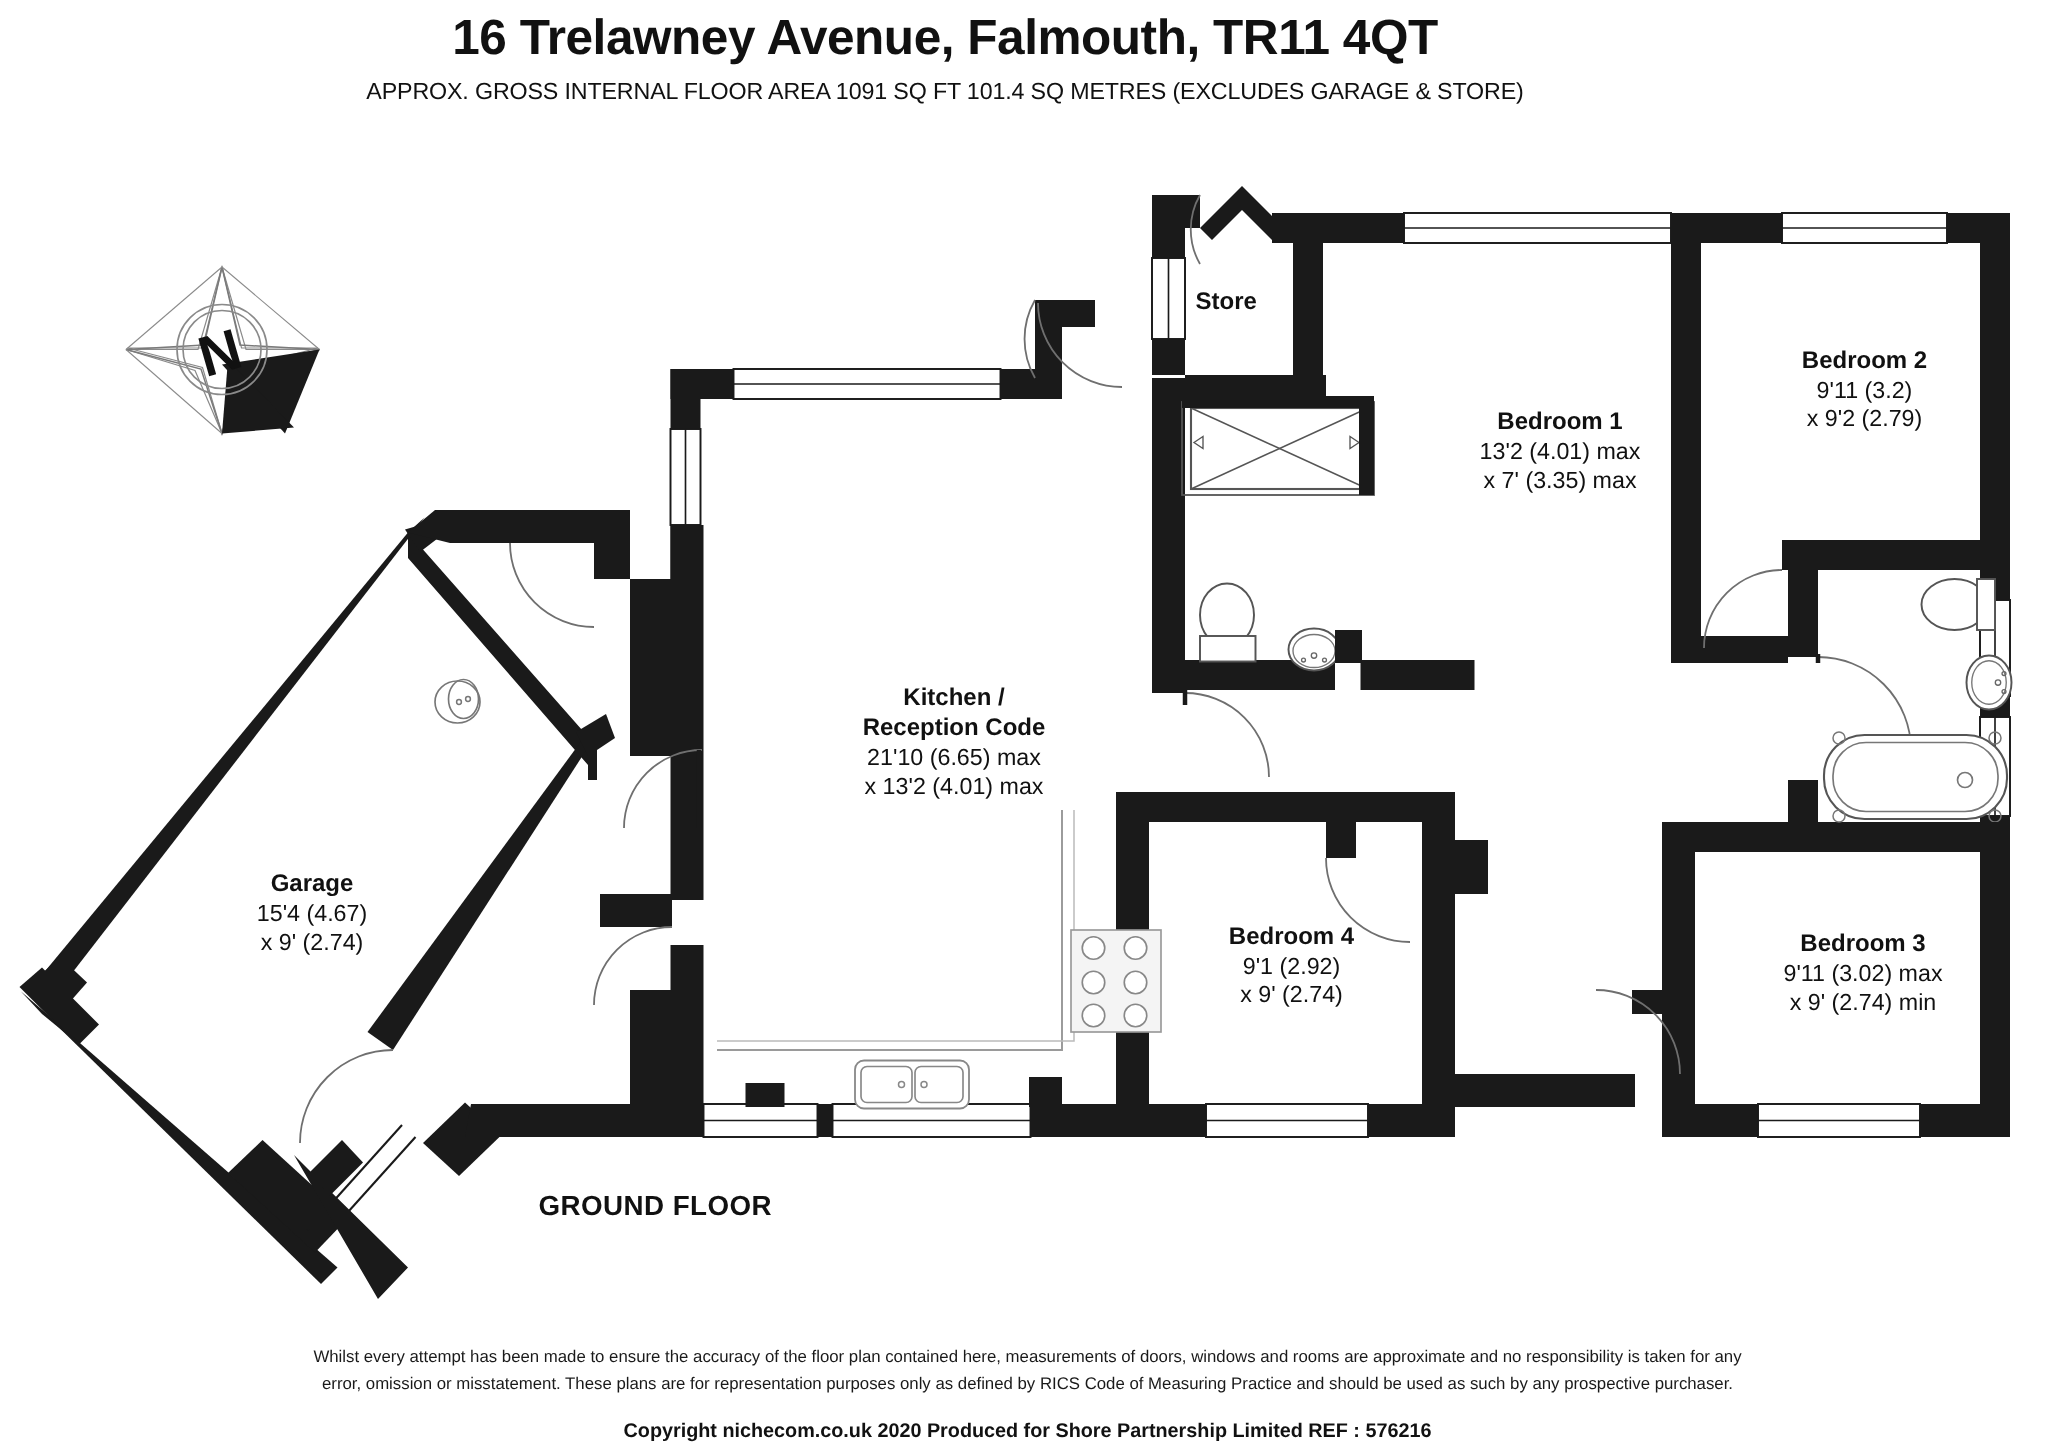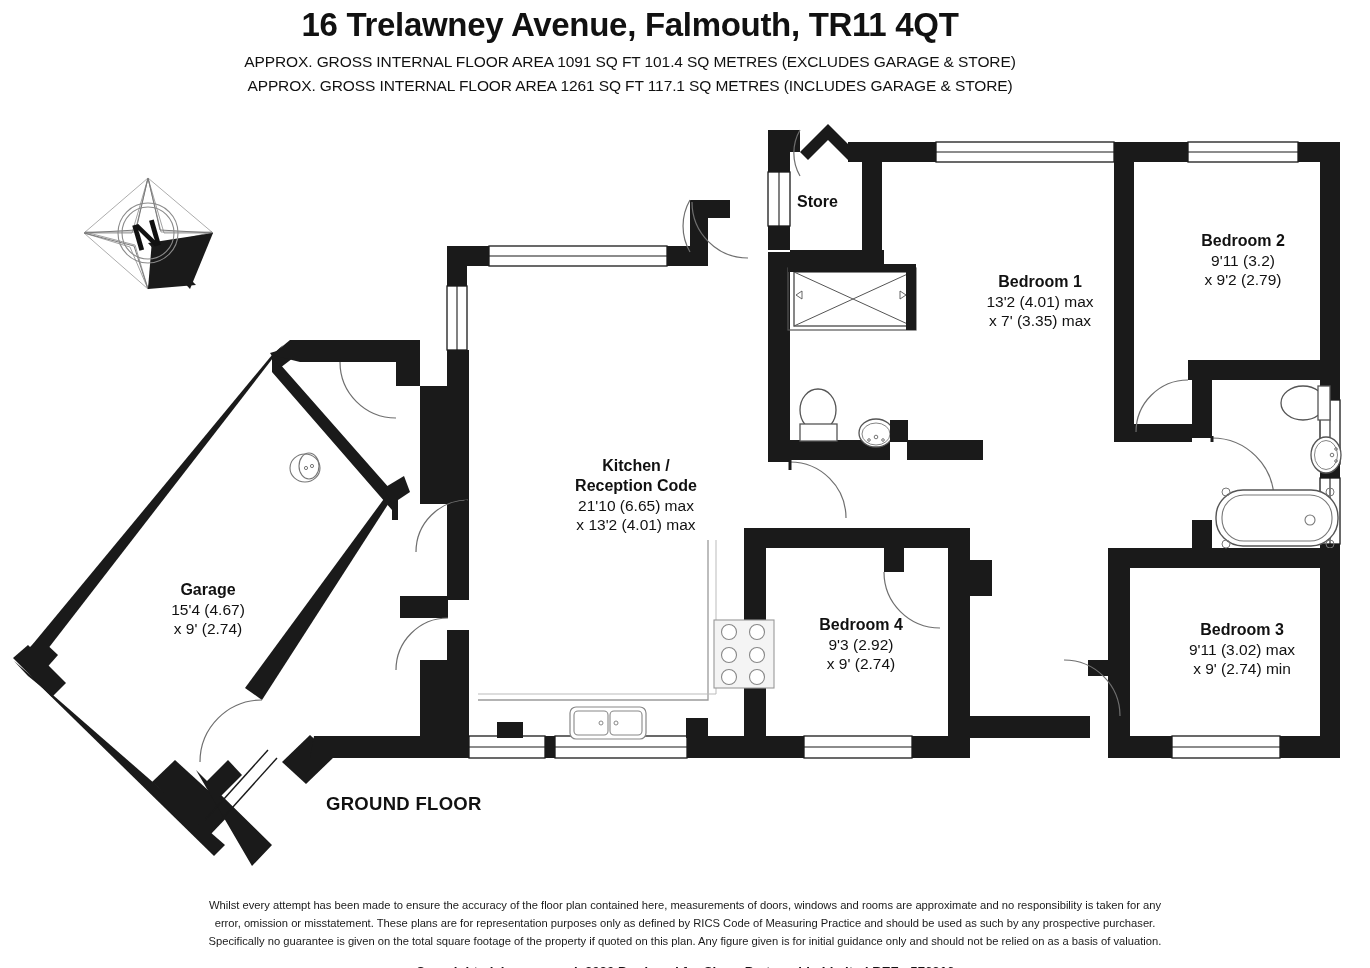--- a/index.html
+++ b/index.html
@@ -110,21 +110,20 @@
   }
 </style>
 </head>
 <body>
 
 <div class="page">
 
   <div class="header">
     <div class="title">16 Trelawney Avenue, Falmouth, TR11 4QT</div>
     <div class="subline">APPROX. GROSS INTERNAL FLOOR AREA 1091 SQ FT 101.4 SQ METRES (EXCLUDES GARAGE &amp; STORE)</div>
-    <div class="subline second">APPROX. GROSS INTERNAL FLOOR AREA 1261 SQ FT 117.1 SQ METRES (INCLUDES GARAGE &amp; STORE)</div>
   </div>
 
   <svg class="plan" viewBox="0 0 1370 968" width="1370" height="968" xmlns="http://www.w3.org/2000/svg">
 
     <g>
 
       <polygon points="148,178 161,232 212,232 161,245 148,289 135,245 85,232 135,232" fill="none" stroke="#8a8a8a" stroke-width="0.8"></polygon>
       <polygon points="148,178 164,233 213,233 166,247 148,289 130,247 84,233 132,233" fill="none" stroke="#8a8a8a" stroke-width="0.8"></polygon>
 
       <path d="M148,178 L160,230 L213,233 L162,246 L148,289 L134,246 L84,233 L136,230 Z" fill="none" stroke="#7a7a7a" stroke-width="1"></path>
@@ -403,26 +402,25 @@
   </div>
 
   <div class="room-label" style="left:1128px; top:620px; width:228px;">
     <div class="rname">Bedroom 3</div>
     <div class="rdim">9'11 (3.02) max</div>
     <div class="rdim">x 9' (2.74) min</div>
   </div>
 
   <div class="room-label" style="left:752px; top:615px; width:218px;">
     <div class="rname">Bedroom 4</div>
-    <div class="rdim">9'3 (2.92)</div>
+    <div class="rdim">9'1 (2.92)</div>
     <div class="rdim">x 9' (2.74)</div>
   </div>
 
-  <div class="floor-label" style="left:326px; top:793px;">GROUND FLOOR</div>
+  <div class="floor-label" style="left:359px; top:793px;">GROUND FLOOR</div>
 
   <div class="footer">
     <div class="disc">Whilst every attempt has been made to ensure the accuracy of the floor plan contained here, measurements of doors, windows and rooms are approximate and no responsibility is taken for any</div>
     <div class="disc">error, omission or misstatement. These plans are for representation purposes only as defined by RICS Code of Measuring Practice and should be used as such by any prospective purchaser.</div>
-    <div class="disc">Specifically no guarantee is given on the total square footage of the property if quoted on this plan. Any figure given is for initial guidance only and should not be relied on as a basis of valuation.</div>
     <div class="copyright">Copyright nichecom.co.uk 2020  Produced for Shore Partnership Limited   REF : 576216</div>
   </div>
 
 </div>
 
 </body></html>

